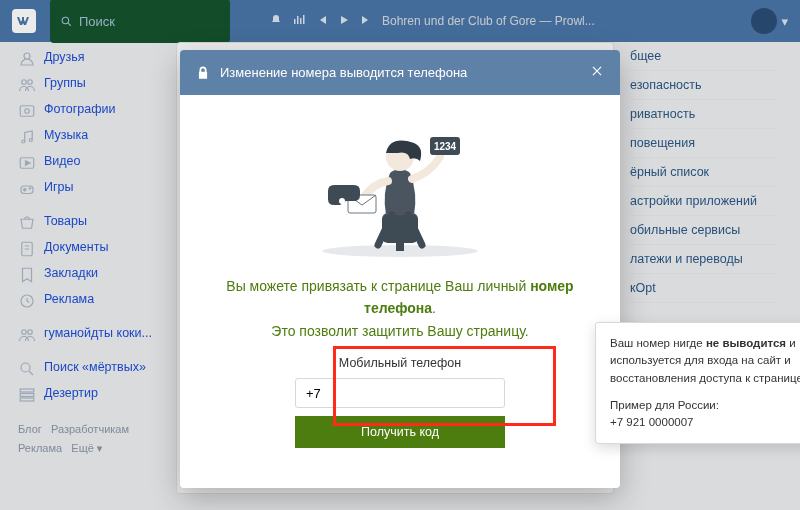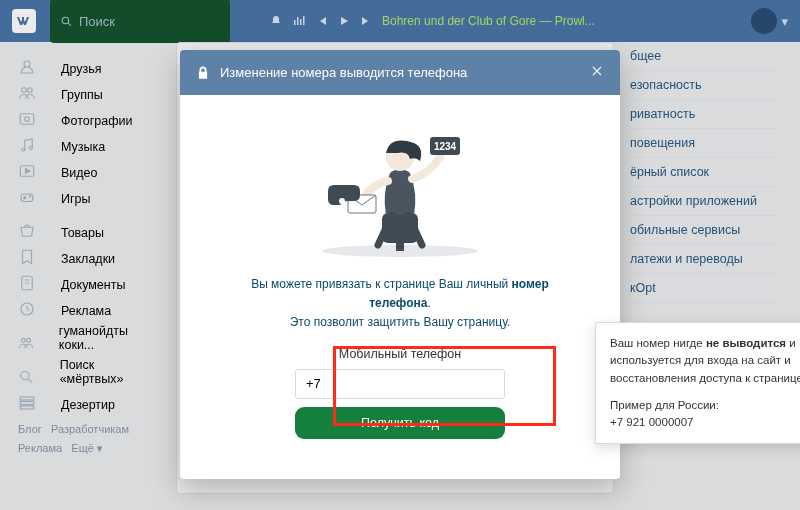--- a/index.html
+++ b/index.html
@@ -1,51 +1,51 @@
 <!DOCTYPE html>
 <html><head>
 <meta charset="utf-8">
 <style>
 *{box-sizing:border-box;margin:0;padding:0;font-family:-apple-system,BlinkMacSystemFont,Arial,sans-serif}
 body{background:#edeef0;width:800px;height:510px;overflow:hidden;font-size:13px;color:#333}
 .topbar{height:42px;background:#4a76a8;display:flex;align-items:center;padding:0 12px;color:#fff}
 .vk-logo{width:24px;height:24px;margin-right:14px}
 .searchbox{background:#14532d;border-radius:4px;height:44px;width:180px;display:flex;align-items:center;padding:8px 10px;color:#a7bfdb}
 .searchbox svg{margin-right:6px}
-.player{margin-left:40px;display:flex;align-items:center;color:#bef264;font-size:12px;gap:10px}
+.player{margin-left:40px;display:flex;align-items:flex-start;color:#e5e5e5;font-size:12px;gap:10px}
 .player .track{opacity:.9;white-space:nowrap;max-width:260px;overflow:hidden;text-overflow:ellipsis}
 .avatar{width:26px;height:26px;border-radius:50%;background:#2a4d75;margin-left:auto}
 .dots{color:#dae5f0;margin-left:4px}
 .page{display:flex}
 .left{width:160px;padding:8px 0 8px 12px}
-.nav a{display:flex;align-items:flex-end;height:26px;padding:0 6px;color:#000000;font-size:12.5px;text-decoration:none;border-radius:3px;gap:25px}
+.nav a{display:flex;align-items:flex-start;height:26px;padding:0 6px;color:#1d4ed8;font-size:12.5px;text-decoration:none;border-radius:3px;gap:8px}
 .nav .ico{width:18px;height:18px;color:#aab7c5}
 .nav .sep{height:8px}
 .footer{font-size:11px;color:#8a96a8;padding:8px 6px;line-height:1.7}
 .main{flex:1;padding:0 16px 16px}
 .card{background:#fff;border:1px solid #e1e3e6;border-radius:4px;padding:14px;min-height:430px;position:relative;filter:blur(.2px)}
 .right{width:170px;padding-right:24px}
 .right a{display:block;font-size:12.5px;color:#2a5885;text-decoration:none;padding:7px 0;border-bottom:1px solid #e7e8ec}
 .row{display:flex;font-size:12.5px;padding:10px 0;border-top:1px solid #e7e8ec}
 .row .k{width:120px;color:#818c99}
 .row .v{flex:1;color:#333}
 .row .edit{color:#2a5885}
 
 .backdrop{position:absolute;inset:0;background:rgba(0,0,0,.08)}
 .modal{position:absolute;left:180px;top:50px;width:440px;background:#fff;border-radius:4px;box-shadow:0 10px 30px rgba(0,0,0,.25);overflow:visible}
 .mhd{background:#5e81a8;color:#fff;height:45px;display:flex;align-items:center;padding:0 16px;border-radius:4px 4px 0 0;font-size:13px}
 .mhd .lock{margin-right:10px}
 .mhd .x{margin-left:auto;cursor:pointer}
 .mbody{padding:18px 40px 24px;text-align:center}
 .illu{width:200px;height:145px;margin:0 auto 14px}
-.mtxt{color:#0c4a6e;font-size:12px;line-height:1.6}
+.mtxt{color:#4d7c0f;font-size:14px;line-height:1.6}
 .mtxt b{font-weight:600}
 .lbl{margin-top:14px;font-size:12.5px;color:#333}
 .field{width:210px;height:30px;border:1px solid #d3d9de;border-radius:3px;padding:0 10px;margin:8px auto 0;display:block;font-size:13px}
-.btn{width:210px;height:32px;background:#15803d;color:#fff;border:none;border-radius:9px;margin:8px auto 16px;display:block;font-size:12.5px;cursor:pointer}
+.btn{width:210px;height:32px;background:#4d7c0f;color:#fff;border:none;border-radius:0;margin:8px auto 16px;display:block;font-size:12.5px;cursor:pointer}
 .redbox{position:absolute;left:153px;top:296px;width:223px;height:80px;border:3px solid #ff2a1a;pointer-events:none}
 .tip{position:absolute;right:-205px;top:272px;width:230px;background:#fff;border:1px solid #d3d9de;border-radius:3px;padding:12px 14px;font-size:11.5px;color:#333;line-height:1.5;box-shadow:0 4px 14px rgba(0,0,0,.14);text-align:left}
 .tip b{font-weight:600}
 .tip .ex{margin-top:10px}
 </style>
 </head>
 <body>
 
 <div class="topbar">
   <svg class="vk-logo" viewBox="0 0 24 24">
@@ -134,30 +134,30 @@
         <div class="sep"></div>
         <a href="#">
           <svg class="ico" viewBox="0 0 24 24" fill="none" stroke="currentColor" stroke-width="1.6">
             <path d="M4 7h16l-2 12H6z"></path>
             <path d="M9 7a3 3 0 0 1 6 0"></path>
           </svg>
           <span>Товары</span>
         </a>
         <a href="#">
           <svg class="ico" viewBox="0 0 24 24" fill="none" stroke="currentColor" stroke-width="1.6">
-            <path d="M6 3v18l6-4 6 4V3z"></path>
-          </svg>
-          <span>Закладки</span>
-        </a>
-        <a href="#">
-          <svg class="ico" viewBox="0 0 24 24" fill="none" stroke="currentColor" stroke-width="1.6">
             <rect x="5" y="3" width="14" height="18" rx="2"></rect>
             <path d="M9 8h6M9 12h6"></path>
           </svg>
           <span>Документы</span>
+        </a>
+        <a href="#">
+          <svg class="ico" viewBox="0 0 24 24" fill="none" stroke="currentColor" stroke-width="1.6">
+            <path d="M6 3v18l6-4 6 4V3z"></path>
+          </svg>
+          <span>Закладки</span>
         </a>
         <a href="#">
           <svg class="ico" viewBox="0 0 24 24" fill="none" stroke="currentColor" stroke-width="1.6">
             <circle cx="12" cy="12" r="8"></circle>
             <path d="M12 8v4l3 2"></path>
           </svg>
           <span>Реклама</span>
         </a>
         <div class="sep"></div>
         <a href="#">

